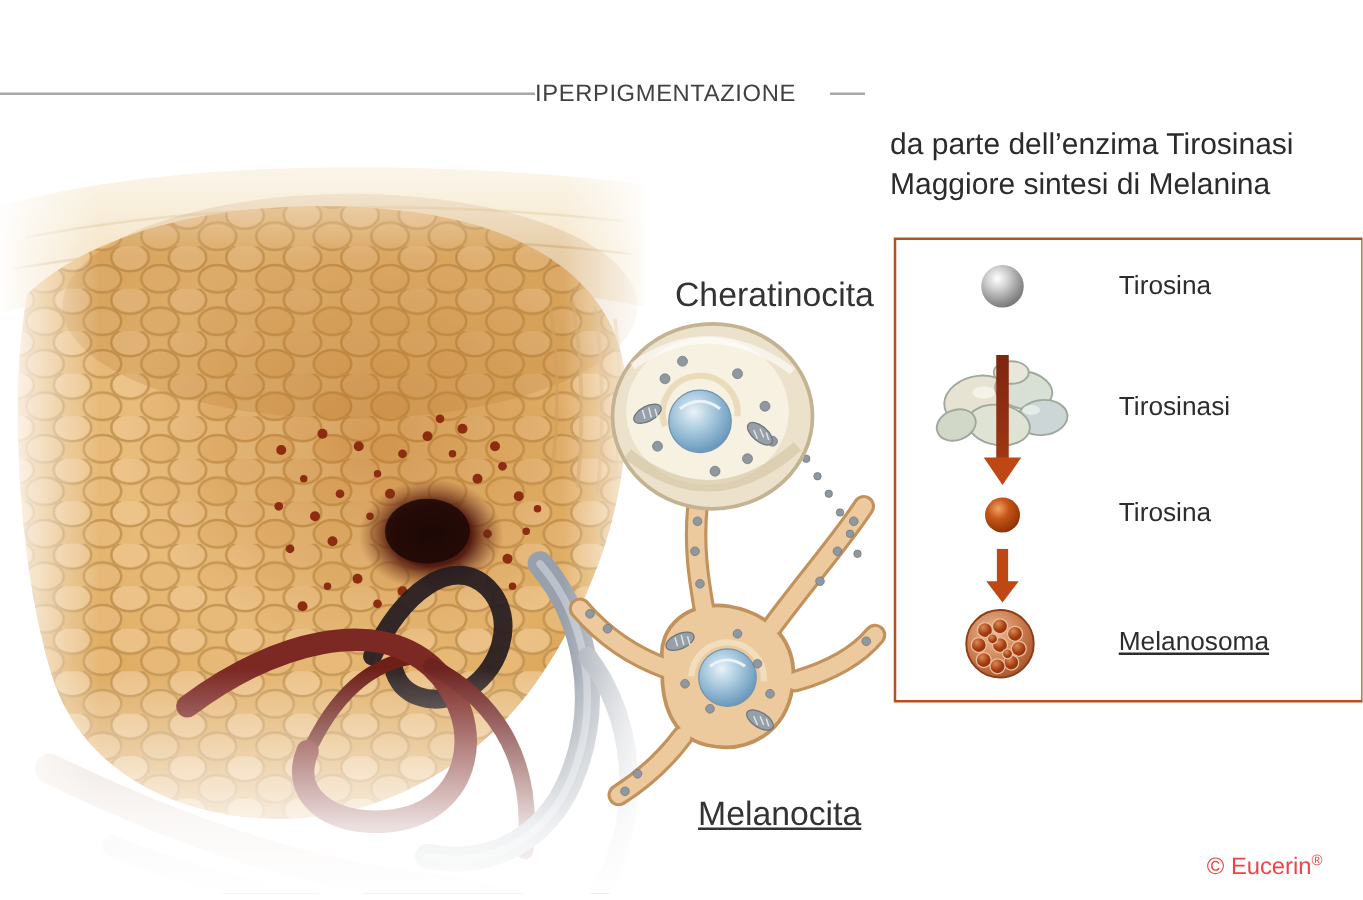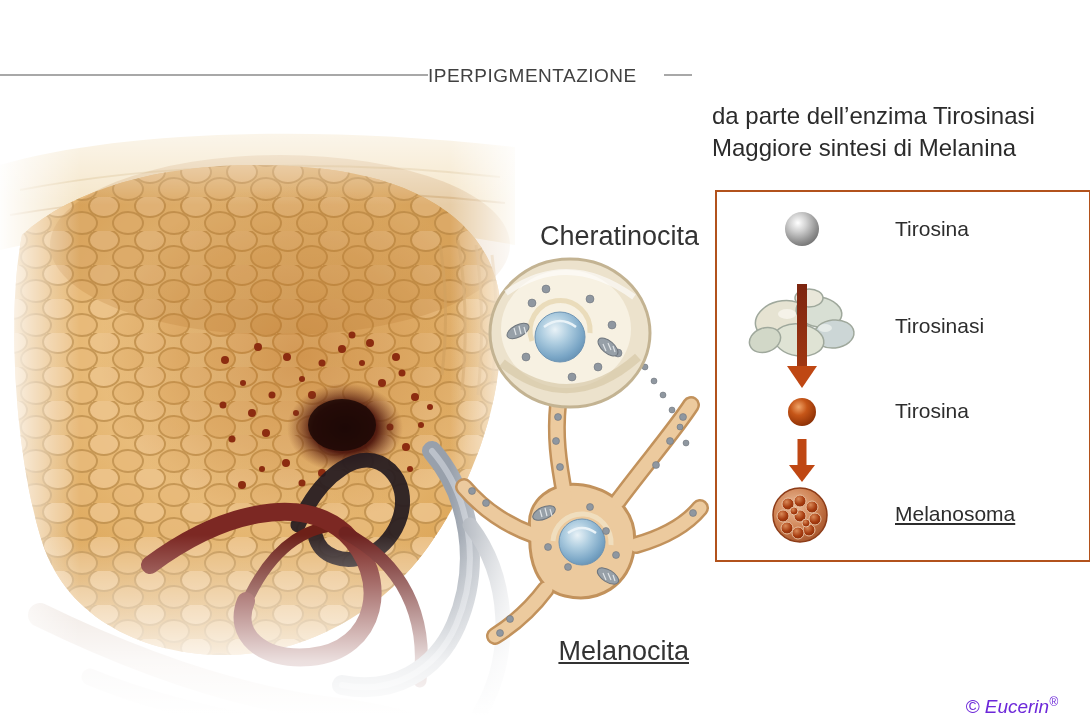--- a/index.html
+++ b/index.html
@@ -30,22 +30,22 @@
     position:absolute;left:715px;top:190px;width:376px;height:372px;
     border:2px solid #b2521c;background:#ffffff;box-sizing:border-box;
   }
   .l-icon{position:absolute;line-height:0;}
   .l-label{
     position:absolute;left:178px;font-size:21px;color:#2d2d2d;
     line-height:24px;white-space:nowrap;
   }
   
   .copyright{
-    position:absolute;right:32px;top:691px;font-size:19px;color:#6d28d9;
-    line-height:22px;white-space:nowrap;font-style:italic;
+    position:absolute;right:32px;top:677px;font-size:19px;color:#ef4444;
+    line-height:22px;white-space:nowrap;
   }
   .copyright sup{font-size:12px;}
   .illu{position:absolute;line-height:0;}
 </style>
 </head>
 <body>
 
 <div class="title-line" style="left:0;width:428px;"></div>
 <div class="page-title">IPERPIGMENTAZIONE</div>
 <div class="title-line" style="left:664px;width:28px;"></div>

